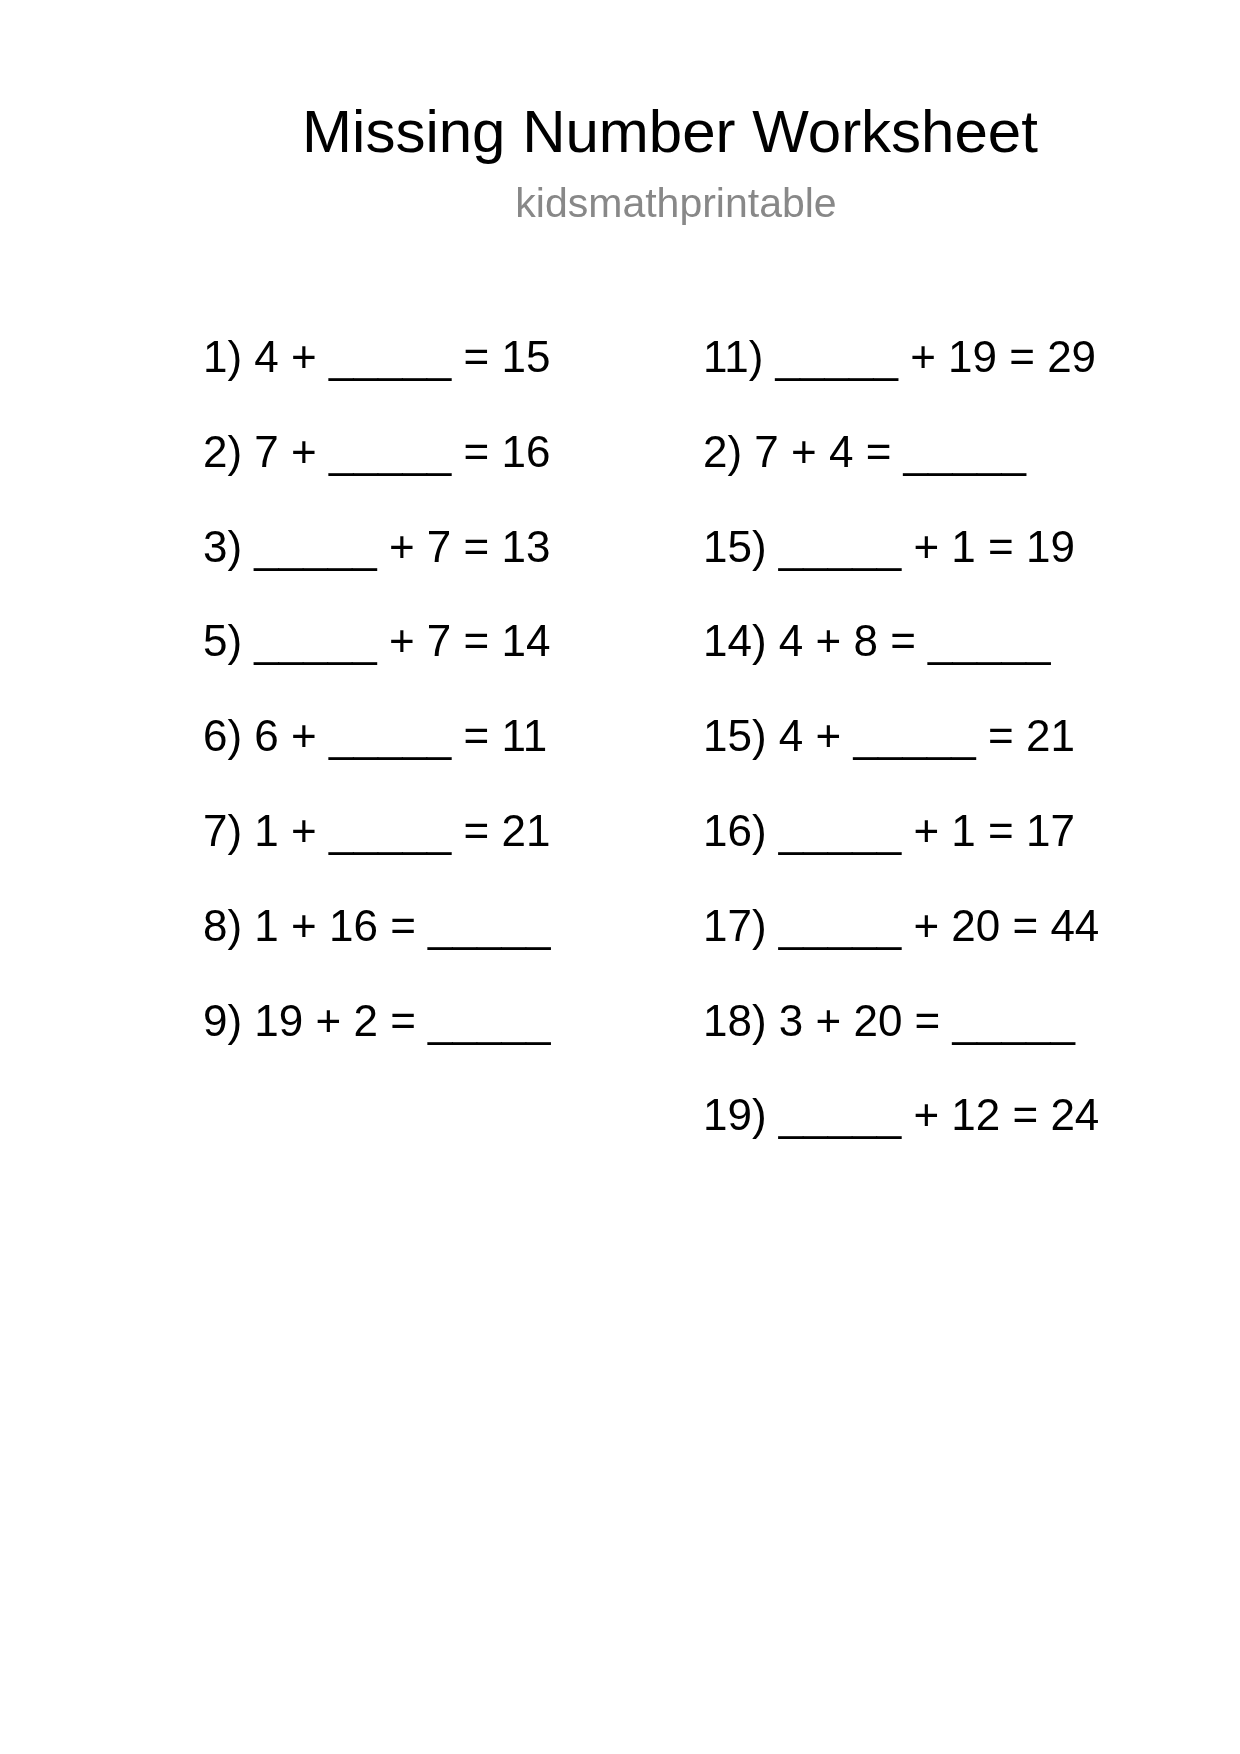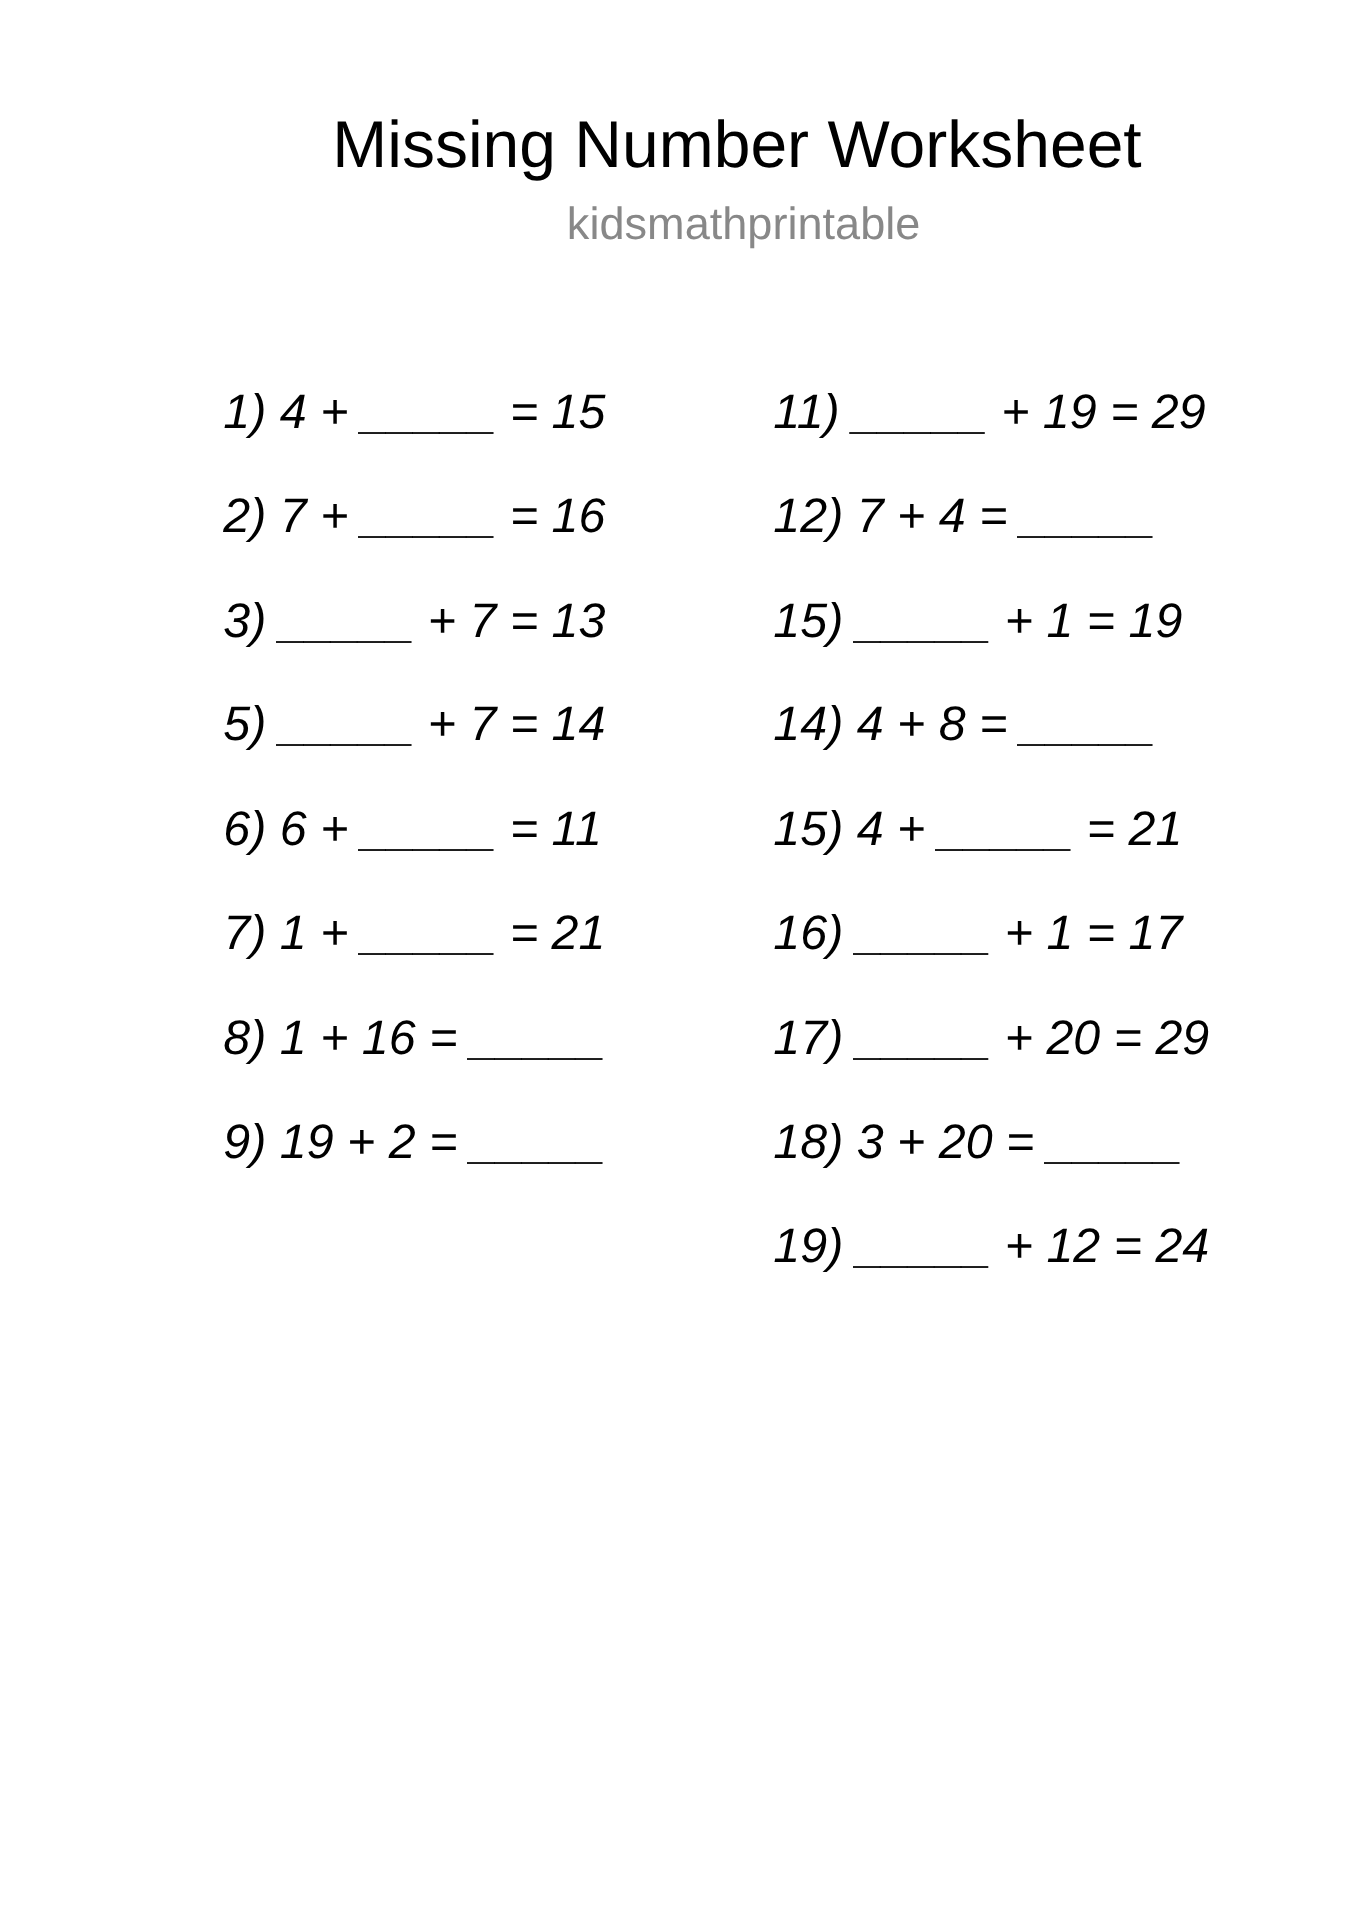--- a/index.html
+++ b/index.html
@@ -42,22 +42,21 @@
       top: 178px;
       text-align: center;
       font-size: 41px;
       line-height: 50px;
       color: #888888;
       margin: 0;
       white-space: nowrap;
     }
     .column {
       position: absolute;
-      top: 348px;
-      font-style: italic;
+      top: 330px;
     }
     .col-left { left: 203px; }
     .col-right { left: 703px; }
     .problem {
       height: 94.8px;
       font-size: 44px;
       line-height: 54px;
       white-space: pre;
       color: #000000;
     }
@@ -75,22 +74,22 @@
     <div class="problem">3) _____ + 7 = 13</div>
     <div class="problem">5) _____ + 7 = 14</div>
     <div class="problem">6) 6 + _____ = 11</div>
     <div class="problem">7) 1 + _____ = 21</div>
     <div class="problem">8) 1 + 16 = _____</div>
     <div class="problem">9) 19 + 2 = _____</div>
   </div>
 
   <div class="column col-right">
     <div class="problem">11) _____ + 19 = 29</div>
-    <div class="problem">12) 7 + 4 = _____</div>
+    <div class="problem">2) 7 + 4 = _____</div>
     <div class="problem">15) _____ + 1 = 19</div>
     <div class="problem">14) 4 + 8 = _____</div>
     <div class="problem">15) 4 + _____ = 21</div>
     <div class="problem">16) _____ + 1 = 17</div>
-    <div class="problem">17) _____ + 20 = 29</div>
+    <div class="problem">17) _____ + 20 = 44</div>
     <div class="problem">18) 3 + 20 = _____</div>
     <div class="problem">19) _____ + 12 = 24</div>
   </div>
 </div>
 
 </body></html>

